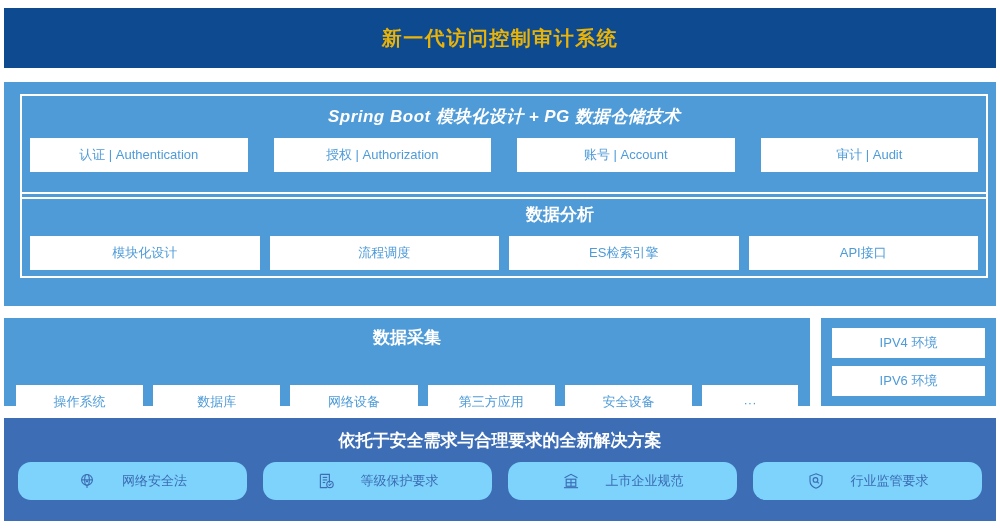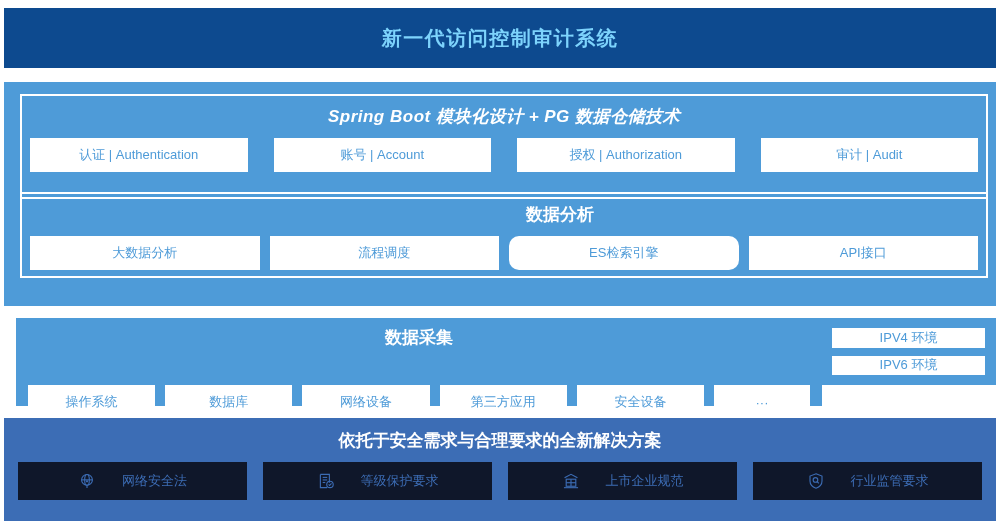--- a/index.html
+++ b/index.html
@@ -11,21 +11,21 @@
   }
   .page{position:relative;width:1000px;height:529px;}
 
   
   .header{
     position:absolute;left:4px;top:8px;width:992px;height:60px;
     background:#0d4a8f;
     display:flex;align-items:center;justify-content:center;
   }
   .header-title{
-    color:#7dd3fc;font-size:20px;font-weight:bold;letter-spacing:1.5px;
+    color:#eab308;font-size:20px;font-weight:bold;letter-spacing:1.5px;
   }
 
   
   .band{
     position:absolute;
     background:#4e9bd8;
   }
 
   
   .panel{
@@ -53,61 +53,62 @@
     box-sizing:border-box;
     white-space:nowrap;
   }
 
   
   #band-platform{left:4px;top:82px;width:992px;height:224px;}
   #panel-springboot{left:16px;top:12px;width:968px;height:105px;}
   #panel-analysis{left:16px;top:110px;width:968px;height:86px;}
 
   
-  #band-collect{left:16px;top:318px;width:806px;height:88px;}
-  #band-ipenv{left:821px;top:318px;width:175px;height:67px;}
+  #band-collect{left:4px;top:318px;width:806px;height:88px;}
+  #band-ipenv{left:821px;top:318px;width:175px;height:88px;}
 
   
   #band-solution{left:4px;top:418px;width:992px;height:103px;background:#3c6db5;}
 
   .icon-chip{
-    background:#0f172a;
+    background:#7dd3fc;
     display:flex;align-items:center;justify-content:center;gap:26px;
     color:#3c6cb4;font-size:13px;
     box-sizing:border-box;
+    border-radius:13px;
   }
   .icon-chip svg{display:block;flex:0 0 auto;}
 </style>
 </head>
 <body>
 
 <div class="page">
 
   <div class="header">
     <div class="header-title">新一代访问控制审计系统</div>
   </div>
 
   <div class="band" id="band-platform">
 
     <div class="panel" id="panel-springboot">
       <div class="panel-title italic" style="position:absolute;left:0;top:12px;">Spring Boot 模块化设计 + PG 数据仓储技术</div>
       <div class="chip-row" style="top:42px;height:34px;padding:0 8px;gap:26px;">
         <div class="chip" style="flex:1;">认证 | Authentication</div>
+        <div class="chip" style="flex:1;">授权 | Authorization</div>
         <div class="chip" style="flex:1;">账号 | Account</div>
-        <div class="chip" style="flex:1;">授权 | Authorization</div>
         <div class="chip" style="flex:1;">审计 | Audit</div>
       </div>
     </div>
 
     <div class="panel" id="panel-analysis">
       <div class="panel-title" style="position:absolute;left:16px;top:12px;padding-left:40px;">数据分析</div>
       <div class="chip-row" style="top:42px;height:34px;padding:0 8px;gap:10px;">
-        <div class="chip" style="flex:1;">大数据分析</div>
+        <div class="chip" style="flex:1;">模块化设计</div>
         <div class="chip" style="flex:1;">流程调度</div>
-        <div class="chip" style="flex:1;border-radius:10px;">ES检索引擎</div>
+        <div class="chip" style="flex:1;">ES检索引擎</div>
         <div class="chip" style="flex:1;">API接口</div>
       </div>
     </div>
   </div>
 
   <div class="band" id="band-collect">
     <div class="panel-title" style="position:absolute;left:0;top:11px;">数据采集</div>
     <div class="chip-row" style="top:38px;height:34px;padding:0 12px;gap:10px;margin-top:29px;">
       <div class="chip" style="flex:1;">操作系统</div>
       <div class="chip" style="flex:1;">数据库</div>

